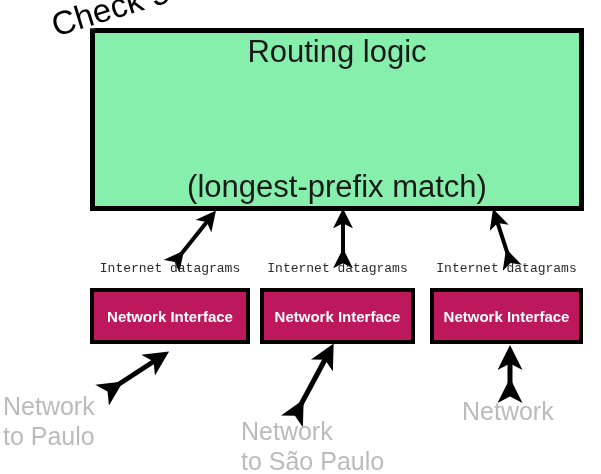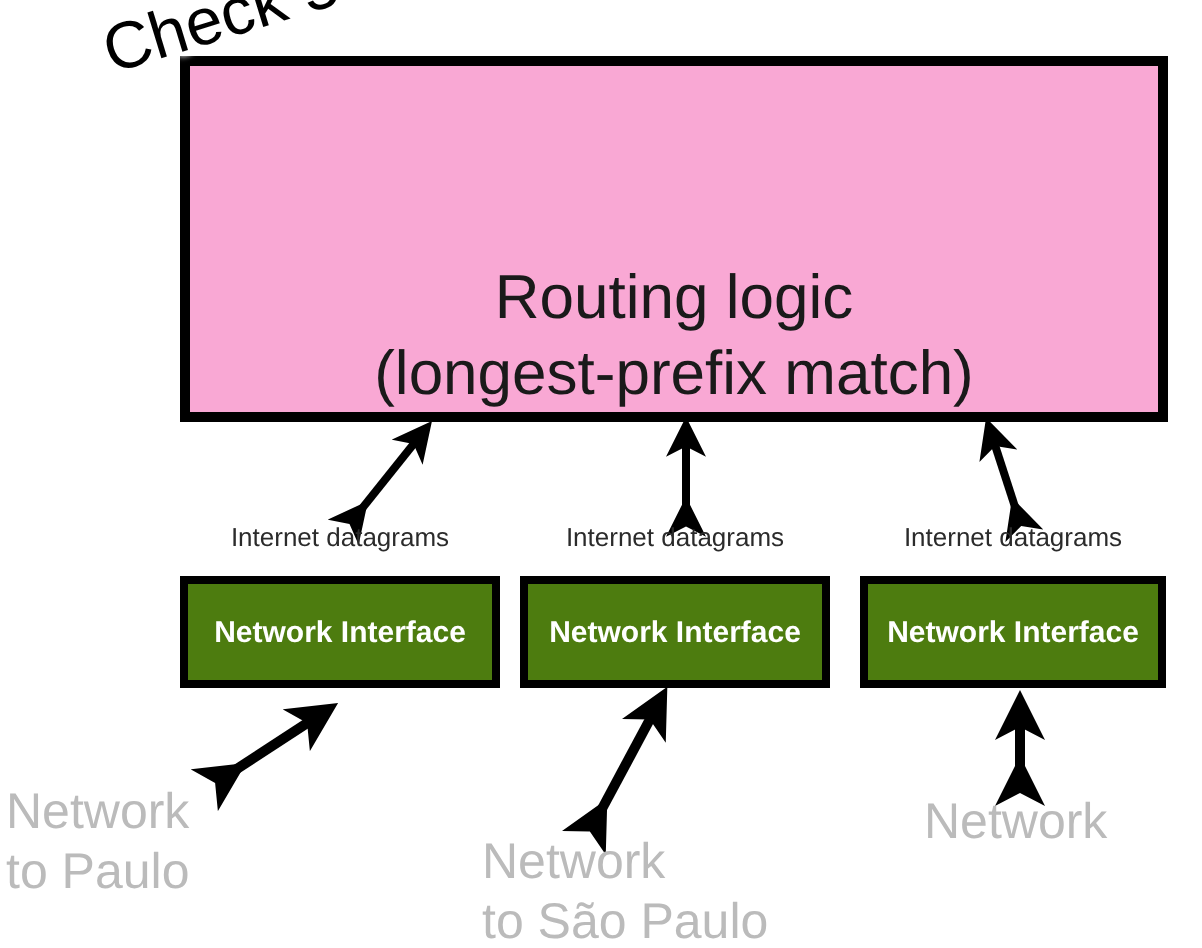--- a/index.html
+++ b/index.html
@@ -16,27 +16,27 @@
     font-family: "Liberation Sans", sans-serif;
   }
 
   
   .routing-box {
     position: absolute;
     left: 90px;
     top: 28px;
     width: 494px;
     height: 183px;
-    background: #f9a8d4;
+    background: #86efac;
     border: 5px solid #000000;
     box-sizing: border-box;
     display: flex;
     flex-direction: column;
     align-items: center;
-    justify-content: flex-end;
+    justify-content: space-between;
   }
   .routing-line {
     font-size: 31px;
     color: #1a1a1a;
     line-height: 1.22;
     text-align: center;
     white-space: nowrap;
     font-family: "Liberation Sans", sans-serif;
   }
 
@@ -57,21 +57,21 @@
       2px 2px 3px #ffffff, -2px -2px 3px #ffffff,
       2px -2px 3px #ffffff, -2px 2px 3px #ffffff;
     z-index: 20;
   }
 
   
   .iface-box {
     position: absolute;
     top: 288px;
     height: 56px;
-    background: #4d7c0f;
+    background: #be185d;
     border: 4px solid #000000;
     box-sizing: border-box;
     display: flex;
     align-items: center;
     justify-content: center;
   }
   .iface-label {
     color: #ffffff;
     font-size: 15px;
     font-weight: bold;
@@ -81,21 +81,21 @@
   .iface-1 { left: 90px;  width: 160px; }
   .iface-2 { left: 260px; width: 155px; }
   .iface-3 { left: 430px; width: 153px; }
 
   
   .datagram-label {
     position: absolute;
     top: 261px;
     font-size: 13px;
     color: #2b2b2b;
-    font-family: Liberation Sans, sans-serif;
+    font-family: Liberation Mono, monospace;
     white-space: nowrap;
     text-align: center;
   }
   .dg-1 { left: 90px;  width: 160px; }
   .dg-2 { left: 260px; width: 155px; }
   .dg-3 { left: 430px; width: 153px; }
 
   
   .net-label {
     position: absolute;

